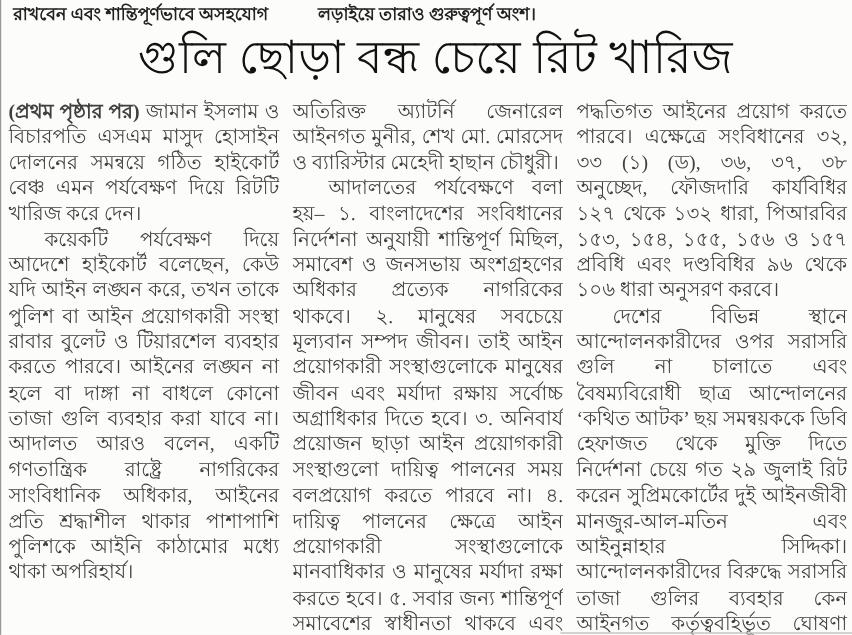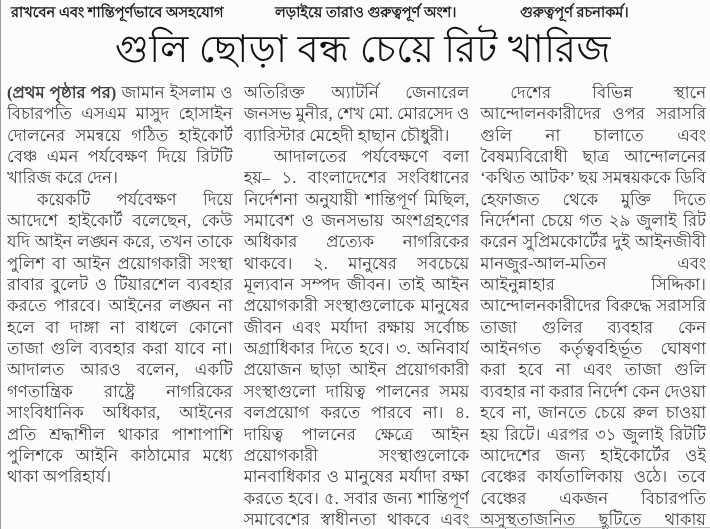--- a/index.html
+++ b/index.html
@@ -17,21 +17,21 @@
     color: #1b1b1b;
     overflow: hidden;
   }
   .top-strip {
     position: absolute; top: 1px; left: 0; right: 0; height: 20px;
     font-size: 14.5px; font-weight: 700; color: #222;
     white-space: nowrap;
   }
   .top-strip .frag { position: absolute; top: 0; }
   .frag-left   { left: 10px; }
-  .frag-middle { left: 274px; }
+  .frag-middle { left: 264px; }
   .frag-right  { left: 519px; }
   .headline {
     position: absolute; top: 24px; left: 0; right: 0;
     margin: 0;
     text-align: center;
     font-size: 38px; line-height: 50px;
     font-weight: 400;
     letter-spacing: 0.5px;
     color: #111;
     padding-left: 15px;
@@ -59,40 +59,40 @@
   }
 </style>
 </head>
 <body>
 
 <div class="page">
 
   <div class="top-strip">
     <span class="frag frag-left">রাখবেন এবং শান্তিপূর্ণভাবে অসহযোগ</span>
     <span class="frag frag-middle">লড়াইয়ে তারাও গুরুত্বপূর্ণ অংশ।</span>
-    <span class="frag frag-right">গুরুত্বপূর্ণ রচনাকর্ম।</span>
   </div>
 
   <h1 class="headline">গুলি ছোড়া বন্ধ চেয়ে রিট খারিজ</h1>
 
   <div class="columns">
 
     <div class="col">
       <p class="noindent"><span class="continued-note">(প্রথম পৃষ্ঠার পর)</span> <span>জামান ইসলাম ও বিচারপতি এসএম মাসুদ হোসাইন দোলনের সমন্বয়ে গঠিত হাইকোর্ট বেঞ্চ এমন পর্যবেক্ষণ দিয়ে রিটটি খারিজ করে দেন।</span></p>
       <p>কয়েকটি পর্যবেক্ষণ দিয়ে আদেশে হাইকোর্ট বলেছেন, কেউ যদি আইন লঙ্ঘন করে, তখন তাকে পুলিশ বা আইন প্রয়োগকারী সংস্থা রাবার বুলেট ও টিয়ারশেল ব্যবহার করতে পারবে। আইনের লঙ্ঘন না হলে বা দাঙ্গা না বাধলে কোনো তাজা গুলি ব্যবহার করা যাবে না। আদালত আরও বলেন, একটি গণতান্ত্রিক রাষ্ট্রে নাগরিকের সাংবিধানিক অধিকার, আইনের প্রতি শ্রদ্ধাশীল থাকার পাশাপাশি পুলিশকে আইনি কাঠামোর মধ্যে থাকা অপরিহার্য।</p>
 
     </div>
 
     <div class="col">
-      <p class="noindent">অতিরিক্ত অ্যাটর্নি জেনারেল জনসভ মুনীর, শেখ মো. মোরসেদ ও ব্যারিস্টার মেহেদী হাছান চৌধুরী।</p>
+      <p class="noindent">অতিরিক্ত অ্যাটর্নি জেনারেল আইনগত মুনীর, শেখ মো. মোরসেদ ও ব্যারিস্টার মেহেদী হাছান চৌধুরী।</p>
       <p>আদালতের পর্যবেক্ষণে বলা হয়– ১. বাংলাদেশের সংবিধানের নির্দেশনা অনুযায়ী শান্তিপূর্ণ মিছিল, সমাবেশ ও জনসভায় অংশগ্রহণের অধিকার প্রত্যেক নাগরিকের থাকবে। ২. মানুষের সবচেয়ে মূল্যবান সম্পদ জীবন। তাই আইন প্রয়োগকারী সংস্থাগুলোকে মানুষের জীবন এবং মর্যাদা রক্ষায় সর্বোচ্চ অগ্রাধিকার দিতে হবে। ৩. অনিবার্য প্রয়োজন ছাড়া আইন প্রয়োগকারী সংস্থাগুলো দায়িত্ব পালনের সময় বলপ্রয়োগ করতে পারবে না। ৪. দায়িত্ব পালনের ক্ষেত্রে আইন প্রয়োগকারী সংস্থাগুলোকে মানবাধিকার ও মানুষের মর্যাদা রক্ষা করতে হবে। ৫. সবার জন্য শান্তিপূর্ণ সমাবেশের স্বাধীনতা থাকবে এবং তা সমানভাবে উপভোগ করতে পারবে। কোনো কর্তৃপক্ষ ব্যক্তি-গোষ্ঠীর ক্ষেত্রে বৈষম্য করতে পারবে না।</p>
 
     </div>
 
     <div class="col">
+      <p class="noindent">পদ্ধতিগত আইনের প্রয়োগ করতে পারবে। এক্ষেত্রে সংবিধানের ৩২, ৩৩ (১) (ড), ৩৬, ৩৭, ৩৮ অনুচ্ছেদ, ফৌজদারি কার্যবিধির ১২৭ থেকে ১৩২ ধারা, পিআরবির ১৫৩, ১৫৪, ১৫৫, ১৫৬ ও ১৫৭ প্রবিধি এবং দণ্ডবিধির ৯৬ থেকে ১০৬ ধারা অনুসরণ করবে।</p>
       <p>দেশের বিভিন্ন স্থানে আন্দোলনকারীদের ওপর সরাসরি গুলি না চালাতে এবং বৈষম্যবিরোধী ছাত্র আন্দোলনের ‘কথিত আটক’ ছয় সমন্বয়ককে ডিবি হেফাজত থেকে মুক্তি দিতে নির্দেশনা চেয়ে গত ২৯ জুলাই রিট করেন সুপ্রিমকোর্টের দুই আইনজীবী মানজুর-আল-মতিন এবং আইনুন্নাহার সিদ্দিকা। আন্দোলনকারীদের বিরুদ্ধে সরাসরি তাজা গুলির ব্যবহার কেন আইনগত কর্তৃত্ববহির্ভূত ঘোষণা করা হবে না এবং তাজা গুলি ব্যবহার না করার নির্দেশ কেন দেওয়া হবে না, জানতে চেয়ে রুল চাওয়া হয় রিটে। এরপর ৩১ জুলাই রিটটি আদেশের জন্য হাইকোর্টের ওই বেঞ্চের কার্যতালিকায় ওঠে। তবে বেঞ্চের একজন বিচারপতি অসুস্থতাজনিত ছুটিতে থাকায় সেদিন দ্বৈত বেঞ্চ বসেননি। এ কারণে মোট দুই দিন দ্বৈত বেঞ্চ বসেননি। এর মধ্যে ১ আগস্ট বৈষম্যবিরোধী ছাত্র আন্দোলনের ‘কথিত আটক’ ছয় সমন্বয়ককে পরিবারের কাছে হস্তান্তর করা হয়।</p>
     </div>
 
   </div>
 
   <div class="bottom-rule"></div>
 
 </div>
 
 </body></html>

